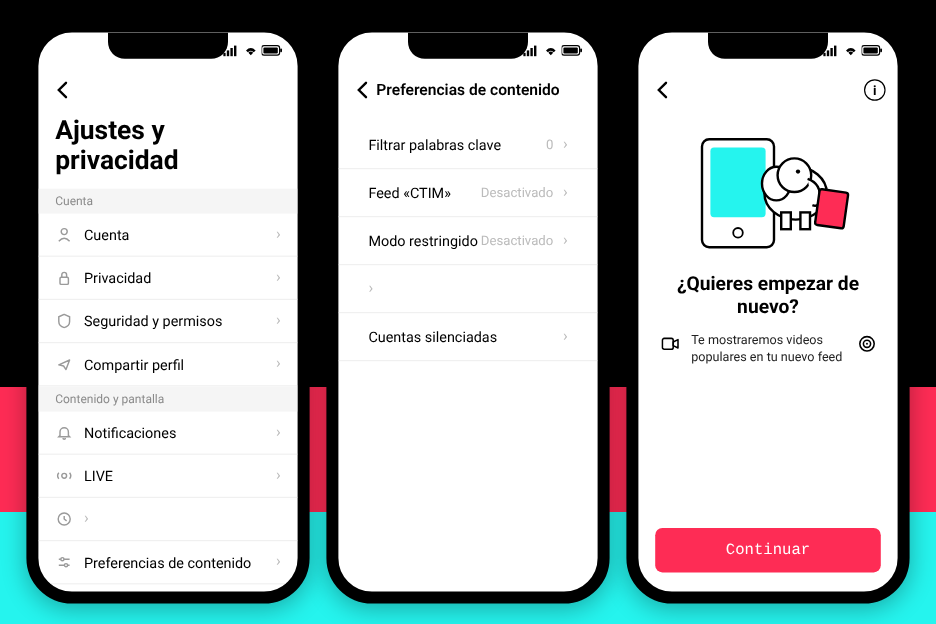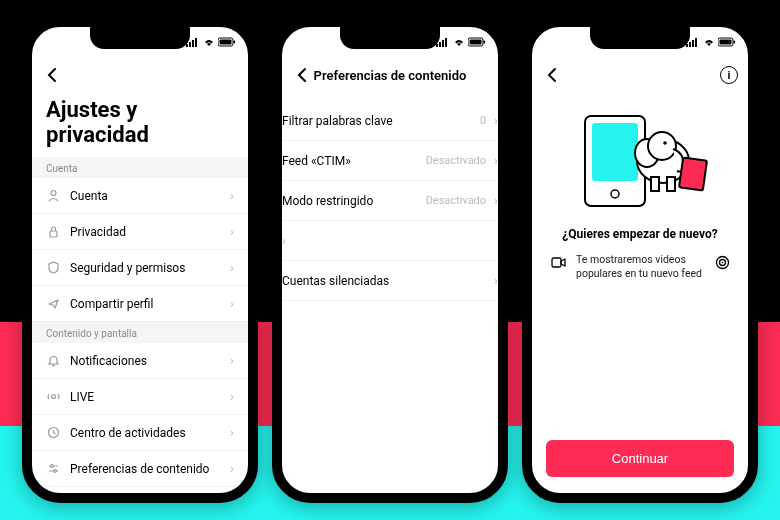--- a/index.html
+++ b/index.html
@@ -48,39 +48,39 @@
     font-size: 10px; color: #8a8a8a; padding: 6px 14px 4px;
     background: #f5f5f5;
   }
   .row {
     display: flex; align-items: center; padding: 10px 14px;
     font-size: 12px; gap: 10px; cursor: pointer;
     border-bottom: 0.5px solid #f0f0f0;
   }
   .row-p2 {
     display: flex; align-items: center; justify-content: space-between;
-    padding: 12px 0; font-size: 12px; cursor: pointer;
+    padding: 12px 25px; font-size: 12px; cursor: pointer;
     border-bottom: 0.5px solid #f0f0f0;
   }
   .row .icon { width: 14px; height: 14px; display:flex; align-items:center; justify-content:center; color:#9a9a9a; flex-shrink:0;}
   .row .label { flex: 1; color:#000; }
   .chev { color: #bbb; font-size: 13px; }
   .val { color: #bbb; font-size: 11px; margin-right: 4px; }
   .val-chev { display:flex; align-items:center; gap:4px;}
   
   .illus { display:flex; justify-content:center; padding: 8px 0 10px; }
-  .p3-title { font-size: 12px; font-weight: 700; text-align: center; padding: 6px 20px 12px; }
+  .p3-title { font-size: 16px; font-weight: 700; text-align: center; padding: 6px 20px 12px; }
   .bullets { padding: 0 18px; display:flex; flex-direction:row; gap:12px; }
   .bullet { display:flex; gap:10px; align-items:flex-start; }
   .bullet .bicon { width:16px; height:16px; flex-shrink:0; display:flex; align-items:center; justify-content:center; margin-top:1px;}
   .bullet .btxt { font-size: 10.5px; line-height: 1.35; color:#222; }
   .continue-btn {
     position:absolute; bottom:16px; left:14px; right:14px;
     background:#fe2c55; color:#fff; border:none; border-radius:6px;
-    padding:11px 0; font-size:13px; font-weight:500; cursor:pointer;
+    padding:11px 0; font-size:13px; font-weight:500; cursor:pointer;font-family:Liberation Mono, monospace;
   }
   svg { display:block; }
 </style>
 </head>
 <body>
 
 <div class="bg">
 
   <div class="phone">
     <div class="notch"></div>
@@ -171,21 +171,20 @@
         <span class="label">LIVE</span>
         <span class="chev">›</span>
       </div>
       <div class="row">
         <span class="icon">
             <svg width="13" height="13" viewBox="0 0 13 13">
               <circle cx="6.5" cy="6.5" r="5" fill="none" stroke="#9a9a9a" stroke-width="1.2"></circle>
               <path d="M6.5 4 V6.5 L8.5 8" fill="none" stroke="#9a9a9a" stroke-width="1.2"></path>
             </svg>
           </span>
-        <span class="label">Centro de actividades</span>
         <span class="chev">›</span>
       </div>
       <div class="row">
         <span class="icon">
             <svg width="13" height="13" viewBox="0 0 13 13">
               <path d="M2 4 H11 M2 9 H11" stroke="#9a9a9a" stroke-width="1.2"></path>
               <circle cx="5" cy="4" r="1.3" fill="#fff" stroke="#9a9a9a" stroke-width="1.2"></circle>
               <circle cx="8" cy="9" r="1.3" fill="#fff" stroke="#9a9a9a" stroke-width="1.2"></circle>
             </svg>
           </span>

